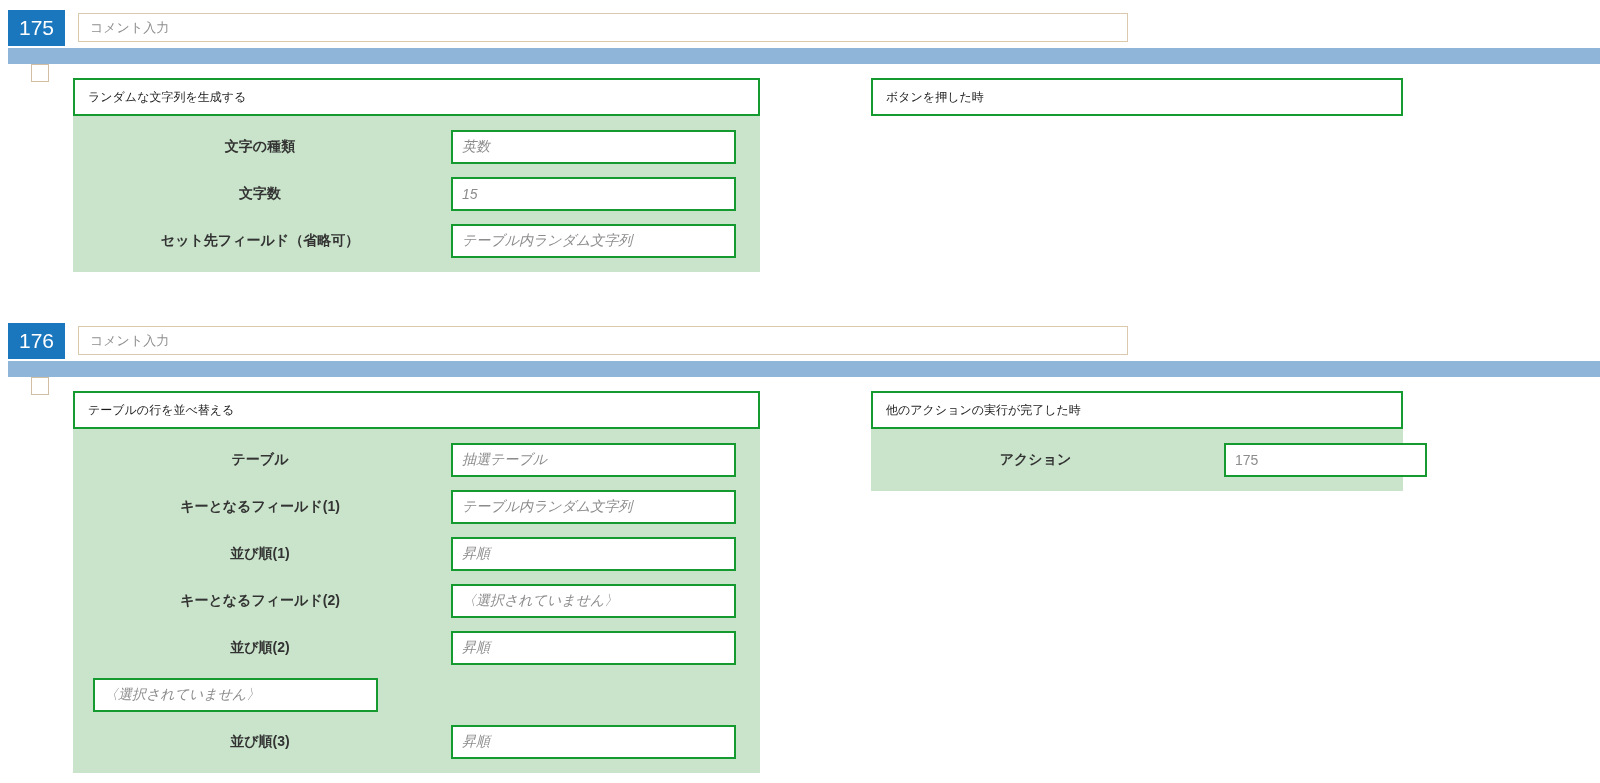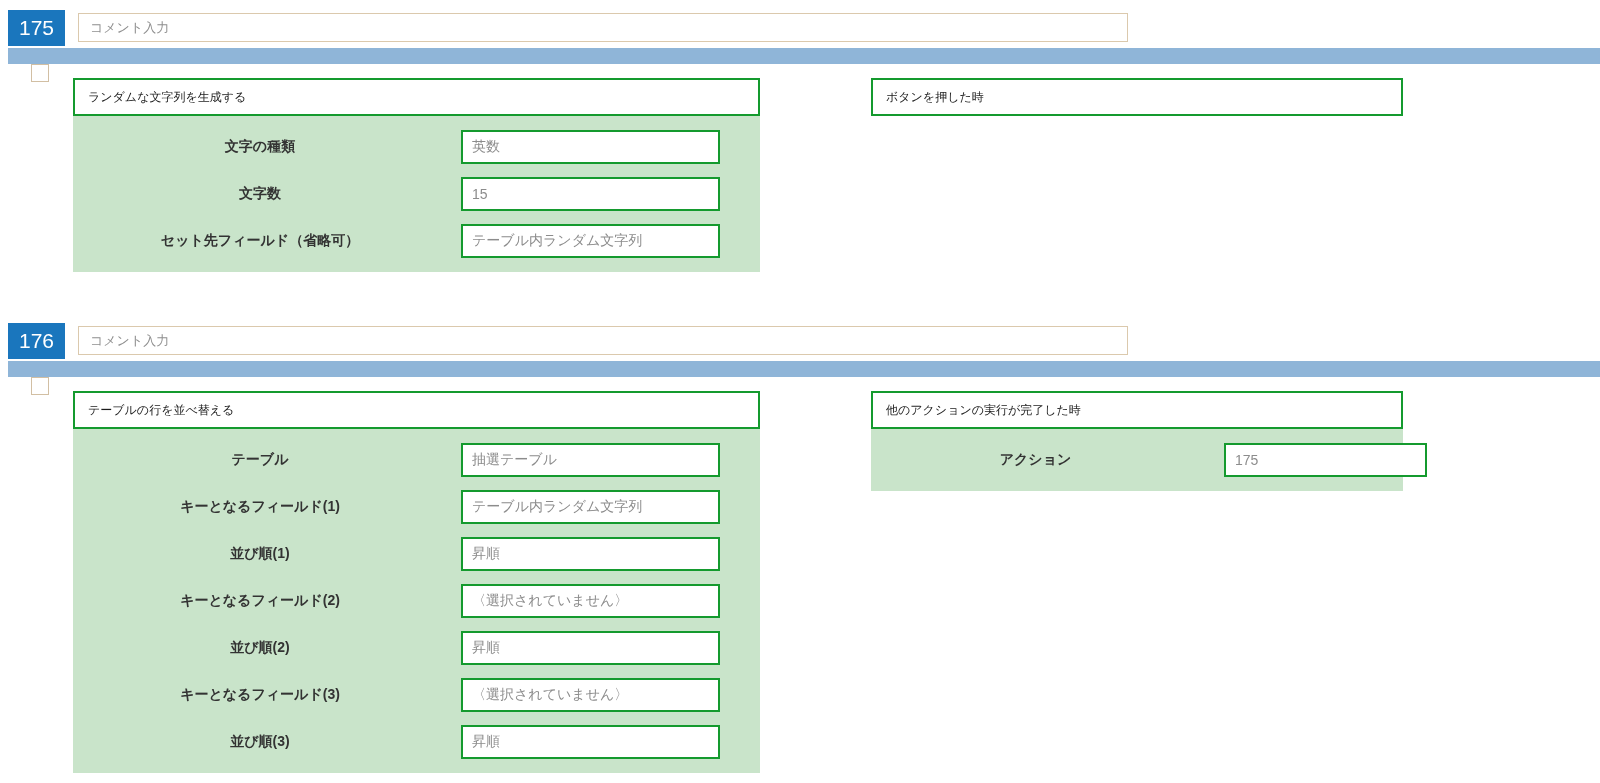--- a/index.html
+++ b/index.html
@@ -47,21 +47,21 @@
     text-align:center; font-weight:bold; font-size:14px; color:#333333;
     white-space:nowrap;
   }
   .action  .row .lbl { flex:0 0 358px; }
   .trigger .row .lbl { flex:0 0 313px; }
   .fld {
     height:34px; border:2px solid #149a2e; background:#ffffff;
     font-size:14px; color:#8c8c8c; padding:0 9px; outline:none;
     font-family:inherit;
   }
-  .action  .row .fld { margin-left:22px; width:259px; }
+  .action  .row .fld { margin-left:12px; width:285px;font-style:italic; }
   .trigger .row .fld { margin-left:32px; width:292px; }
 </style>
 </head>
 <body>
 
 <section class="block" style="top:0">
   <div class="badge">175</div>
   <input class="comment" type="text" placeholder="コメント入力" style="">
   <div class="divider"></div>
   <div class="checkbox"></div>
@@ -112,21 +112,20 @@
       </div>
       <div class="row">
         <span class="lbl">キーとなるフィールド(2)</span>
         <input class="fld" type="text" value="〈選択されていません〉" style="">
       </div>
       <div class="row">
         <span class="lbl">並び順(2)</span>
         <input class="fld" type="text" value="昇順" style="">
       </div>
       <div class="row">
-        <span class="lbl">キーとなるフィールド(3)</span>
         <input class="fld" type="text" value="〈選択されていません〉" style="">
       </div>
       <div class="row">
         <span class="lbl">並び順(3)</span>
         <input class="fld" type="text" value="昇順" style="">
       </div>
     </div>
   </div>
 
   <div class="group trigger">

